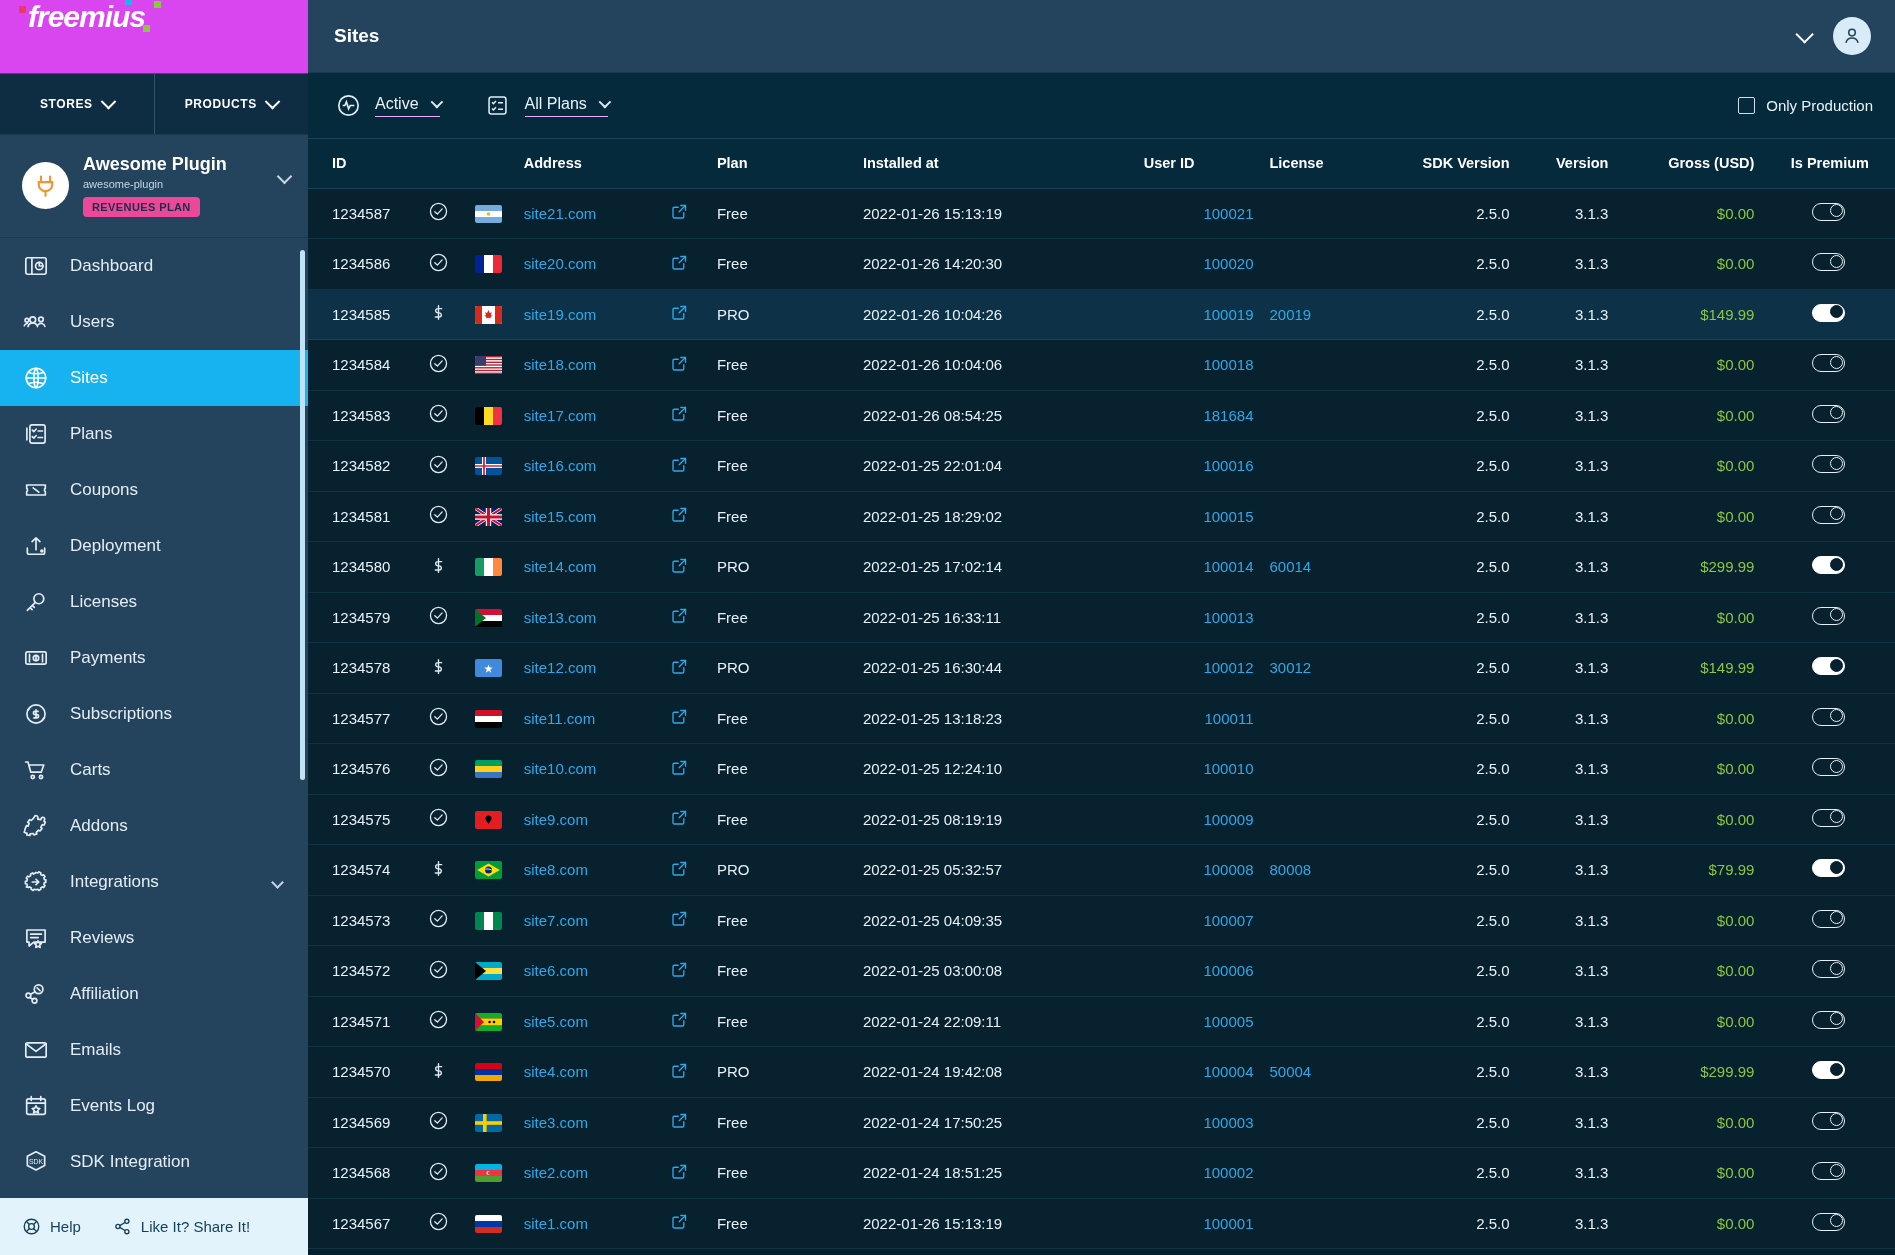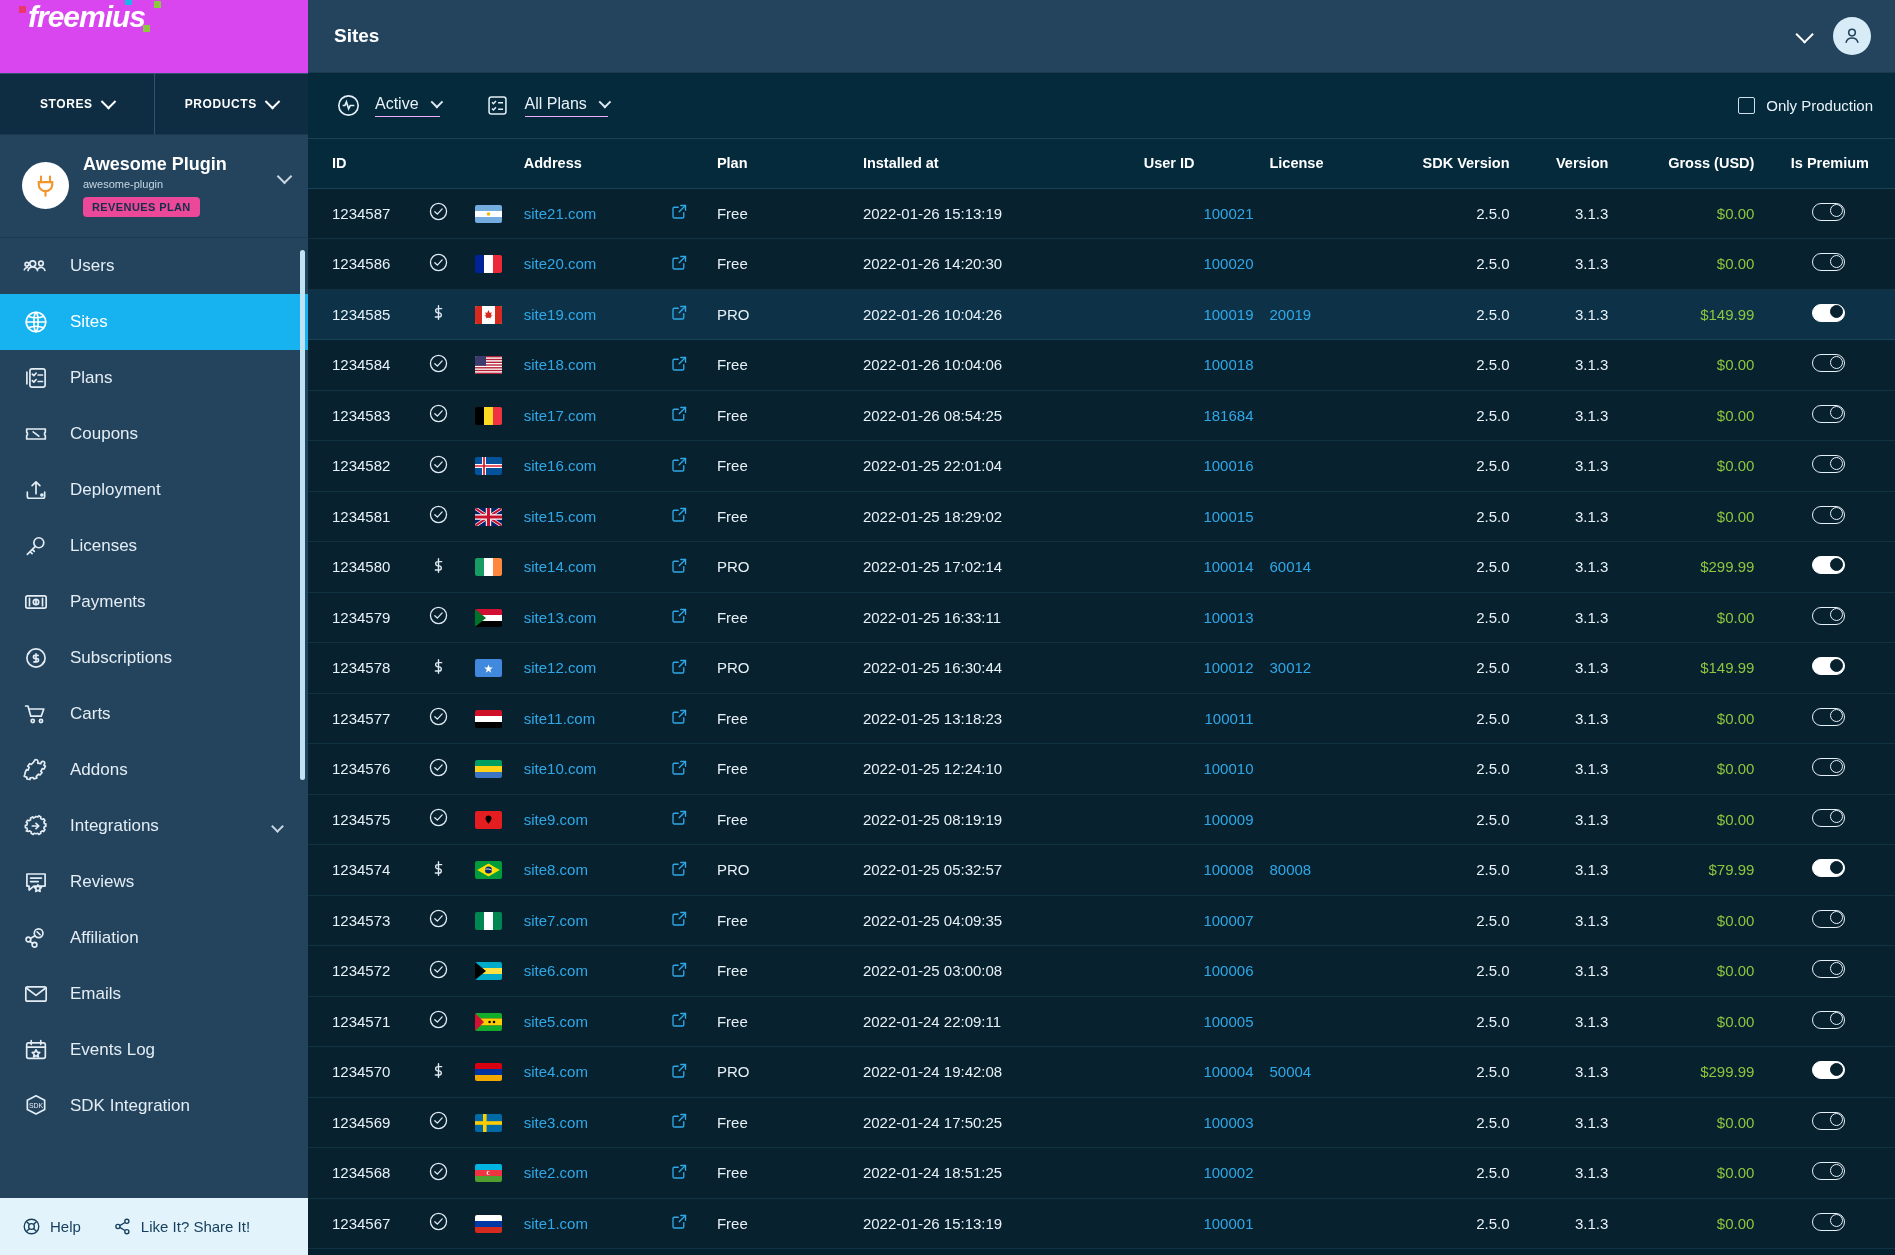--- a/index.html
+++ b/index.html
@@ -190,20 +190,31 @@
       </div>
       <div class="product-text">
         <div class="product-title">Awesome Plugin</div>
         <div class="product-slug">awesome-plugin</div>
         <div class="badge">REVENUES PLAN</div>
       </div>
       <span class="prod-chev"></span>
     </div>
 
     <div class="nav" id="nav">
+        <div class="nav-item">
+          <span class="ico">
+            <svg viewBox="0 0 24 24" fill="none" stroke="currentColor" stroke-width="1.55" stroke-linecap="round" stroke-linejoin="round">
+              <rect x="2.6" y="4.4" width="18.8" height="15.2" rx="1.8"></rect>
+              <path d="M8.2 4.4v15.2"></path>
+              <circle cx="15" cy="12" r="3.4"></circle>
+              <path d="M15 8.6v3.4h3.4"></path>
+            </svg>
+          </span>
+          <span class="nav-label">Dashboard</span>
+        </div>
         <div class="nav-item">
           <span class="ico">
             <svg viewBox="0 0 24 24" fill="none" stroke="currentColor" stroke-width="1.55" stroke-linecap="round" stroke-linejoin="round">
               <circle cx="9" cy="10" r="2.7"></circle>
               <circle cx="16.6" cy="9.6" r="2.1"></circle>
               <circle cx="3.6" cy="10.4" r="1.7"></circle>
               <path d="M4.6 16.2a4.6 4.6 0 0 1 8.8 0M13.9 14.6a3.6 3.6 0 0 1 6.3 1.4M1.2 15.4a3 3 0 0 1 3-2"></path>
             </svg>
           </span>
           <span class="nav-label">Users</span>

